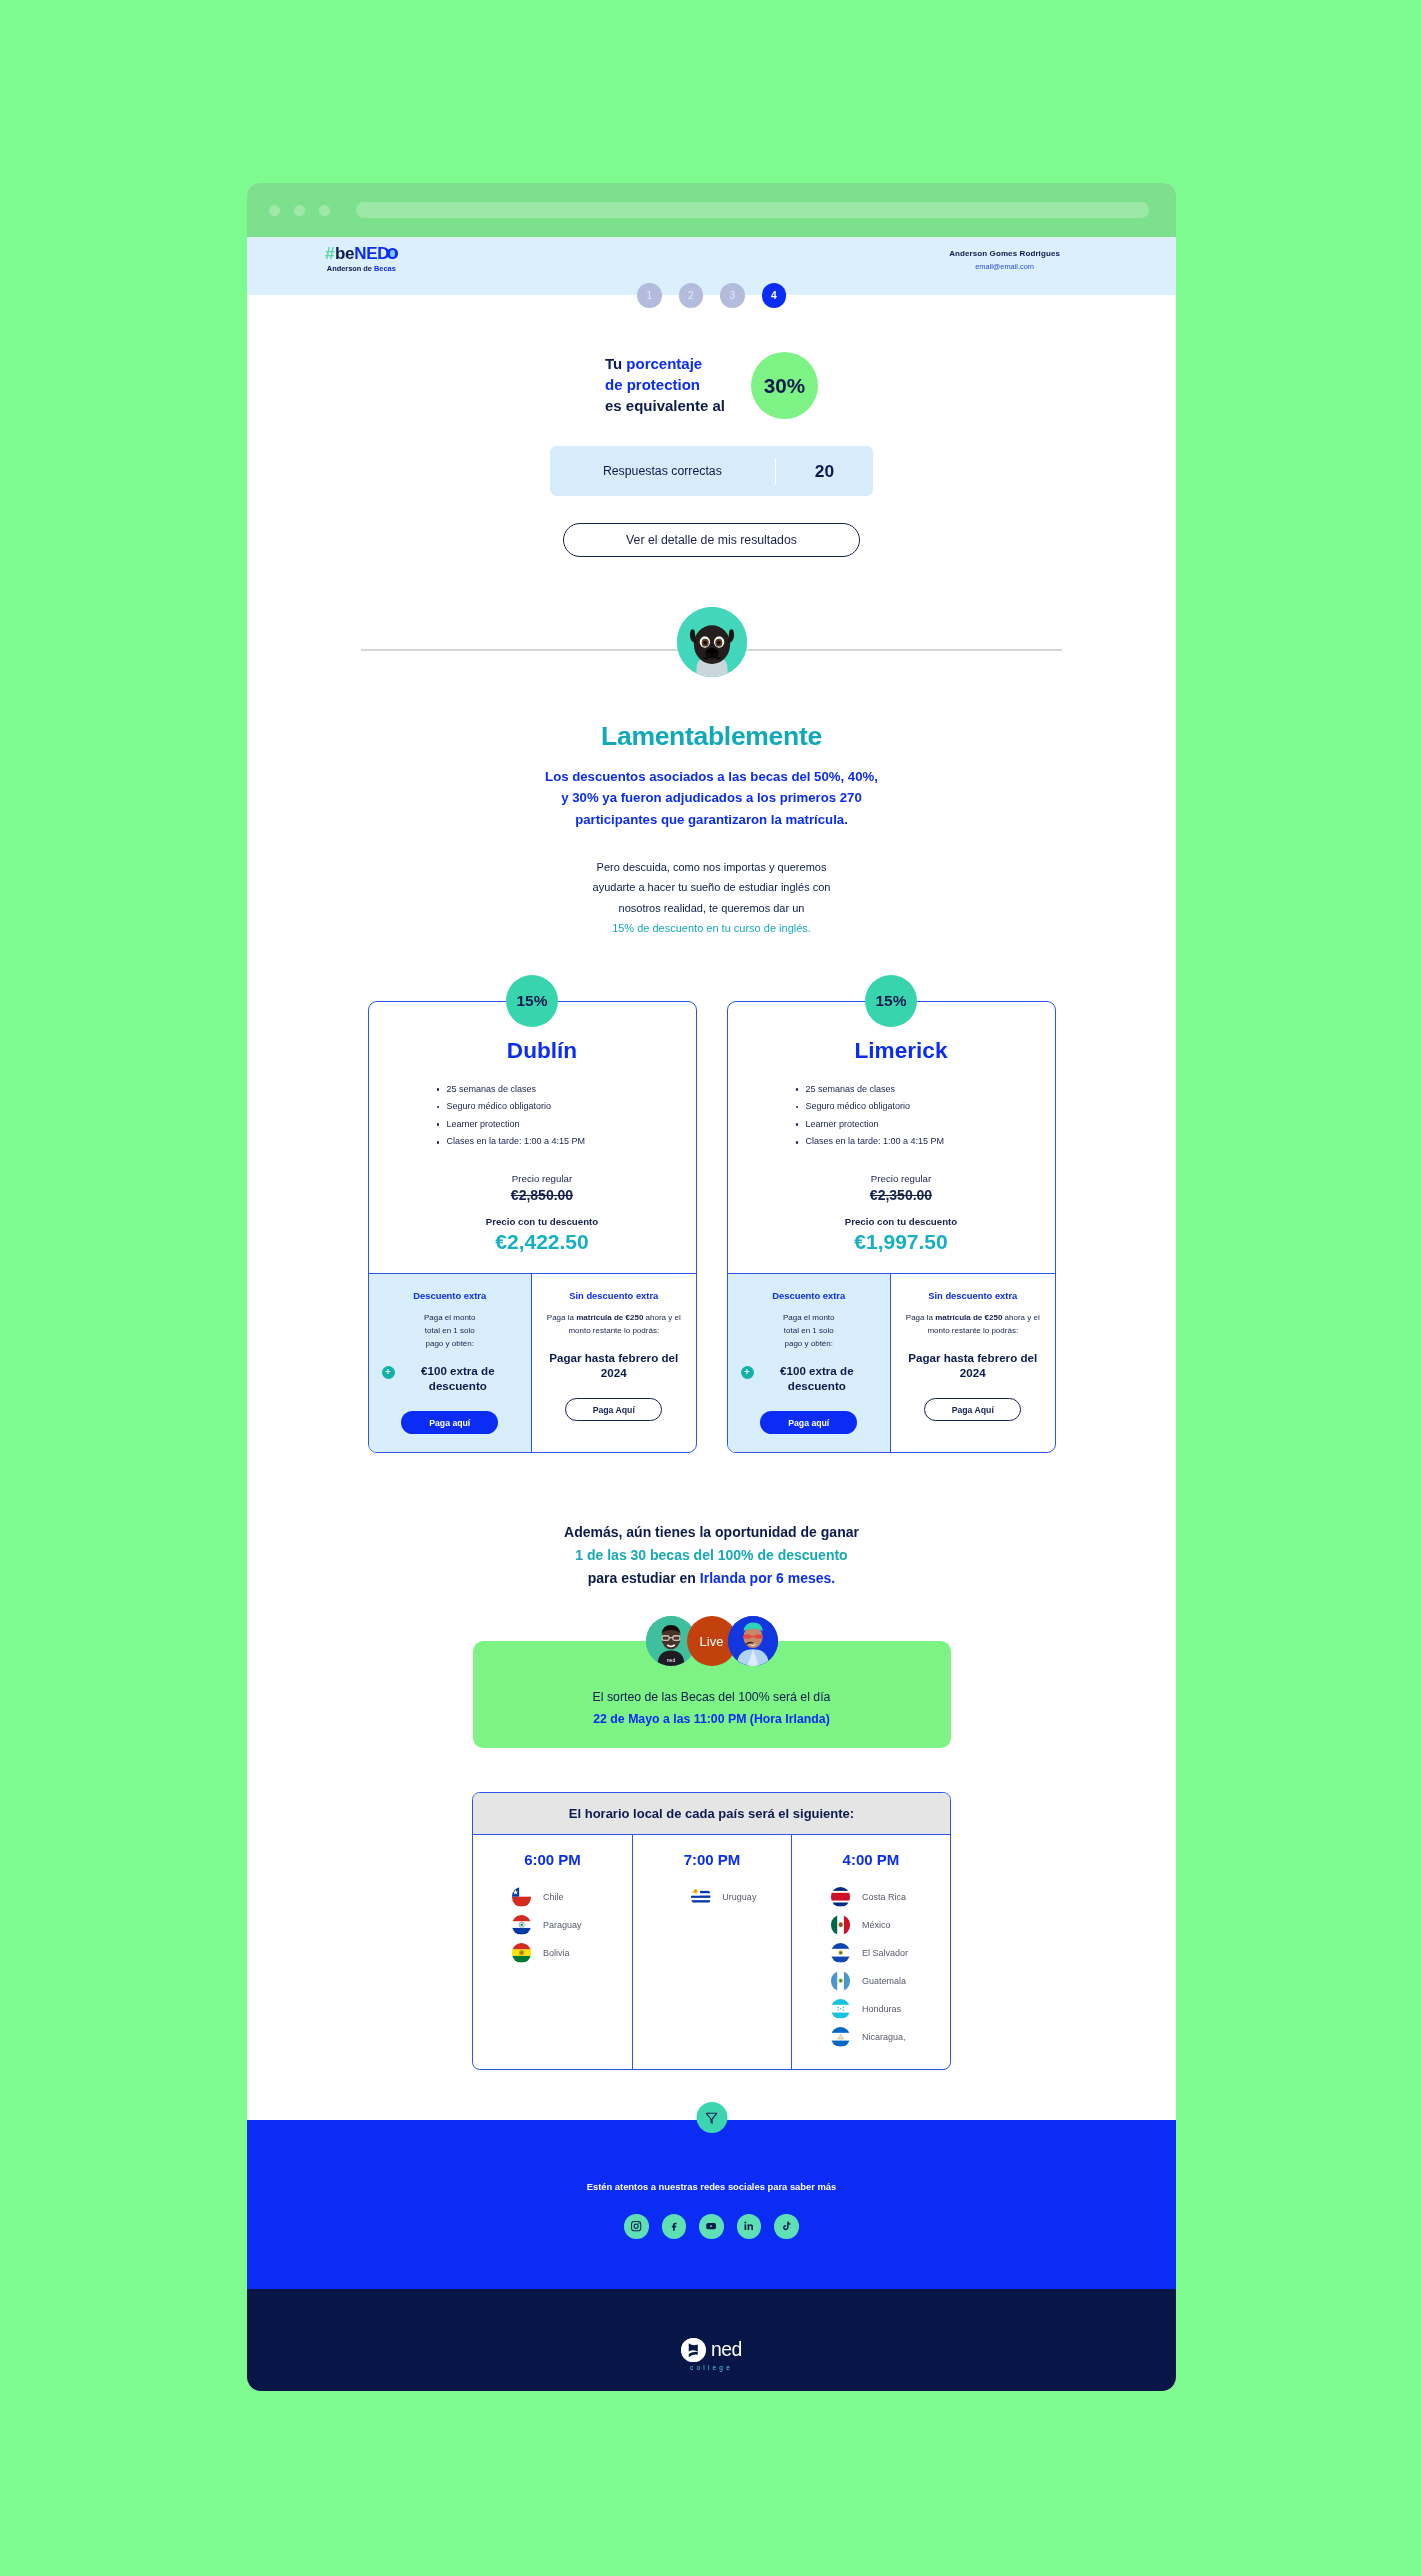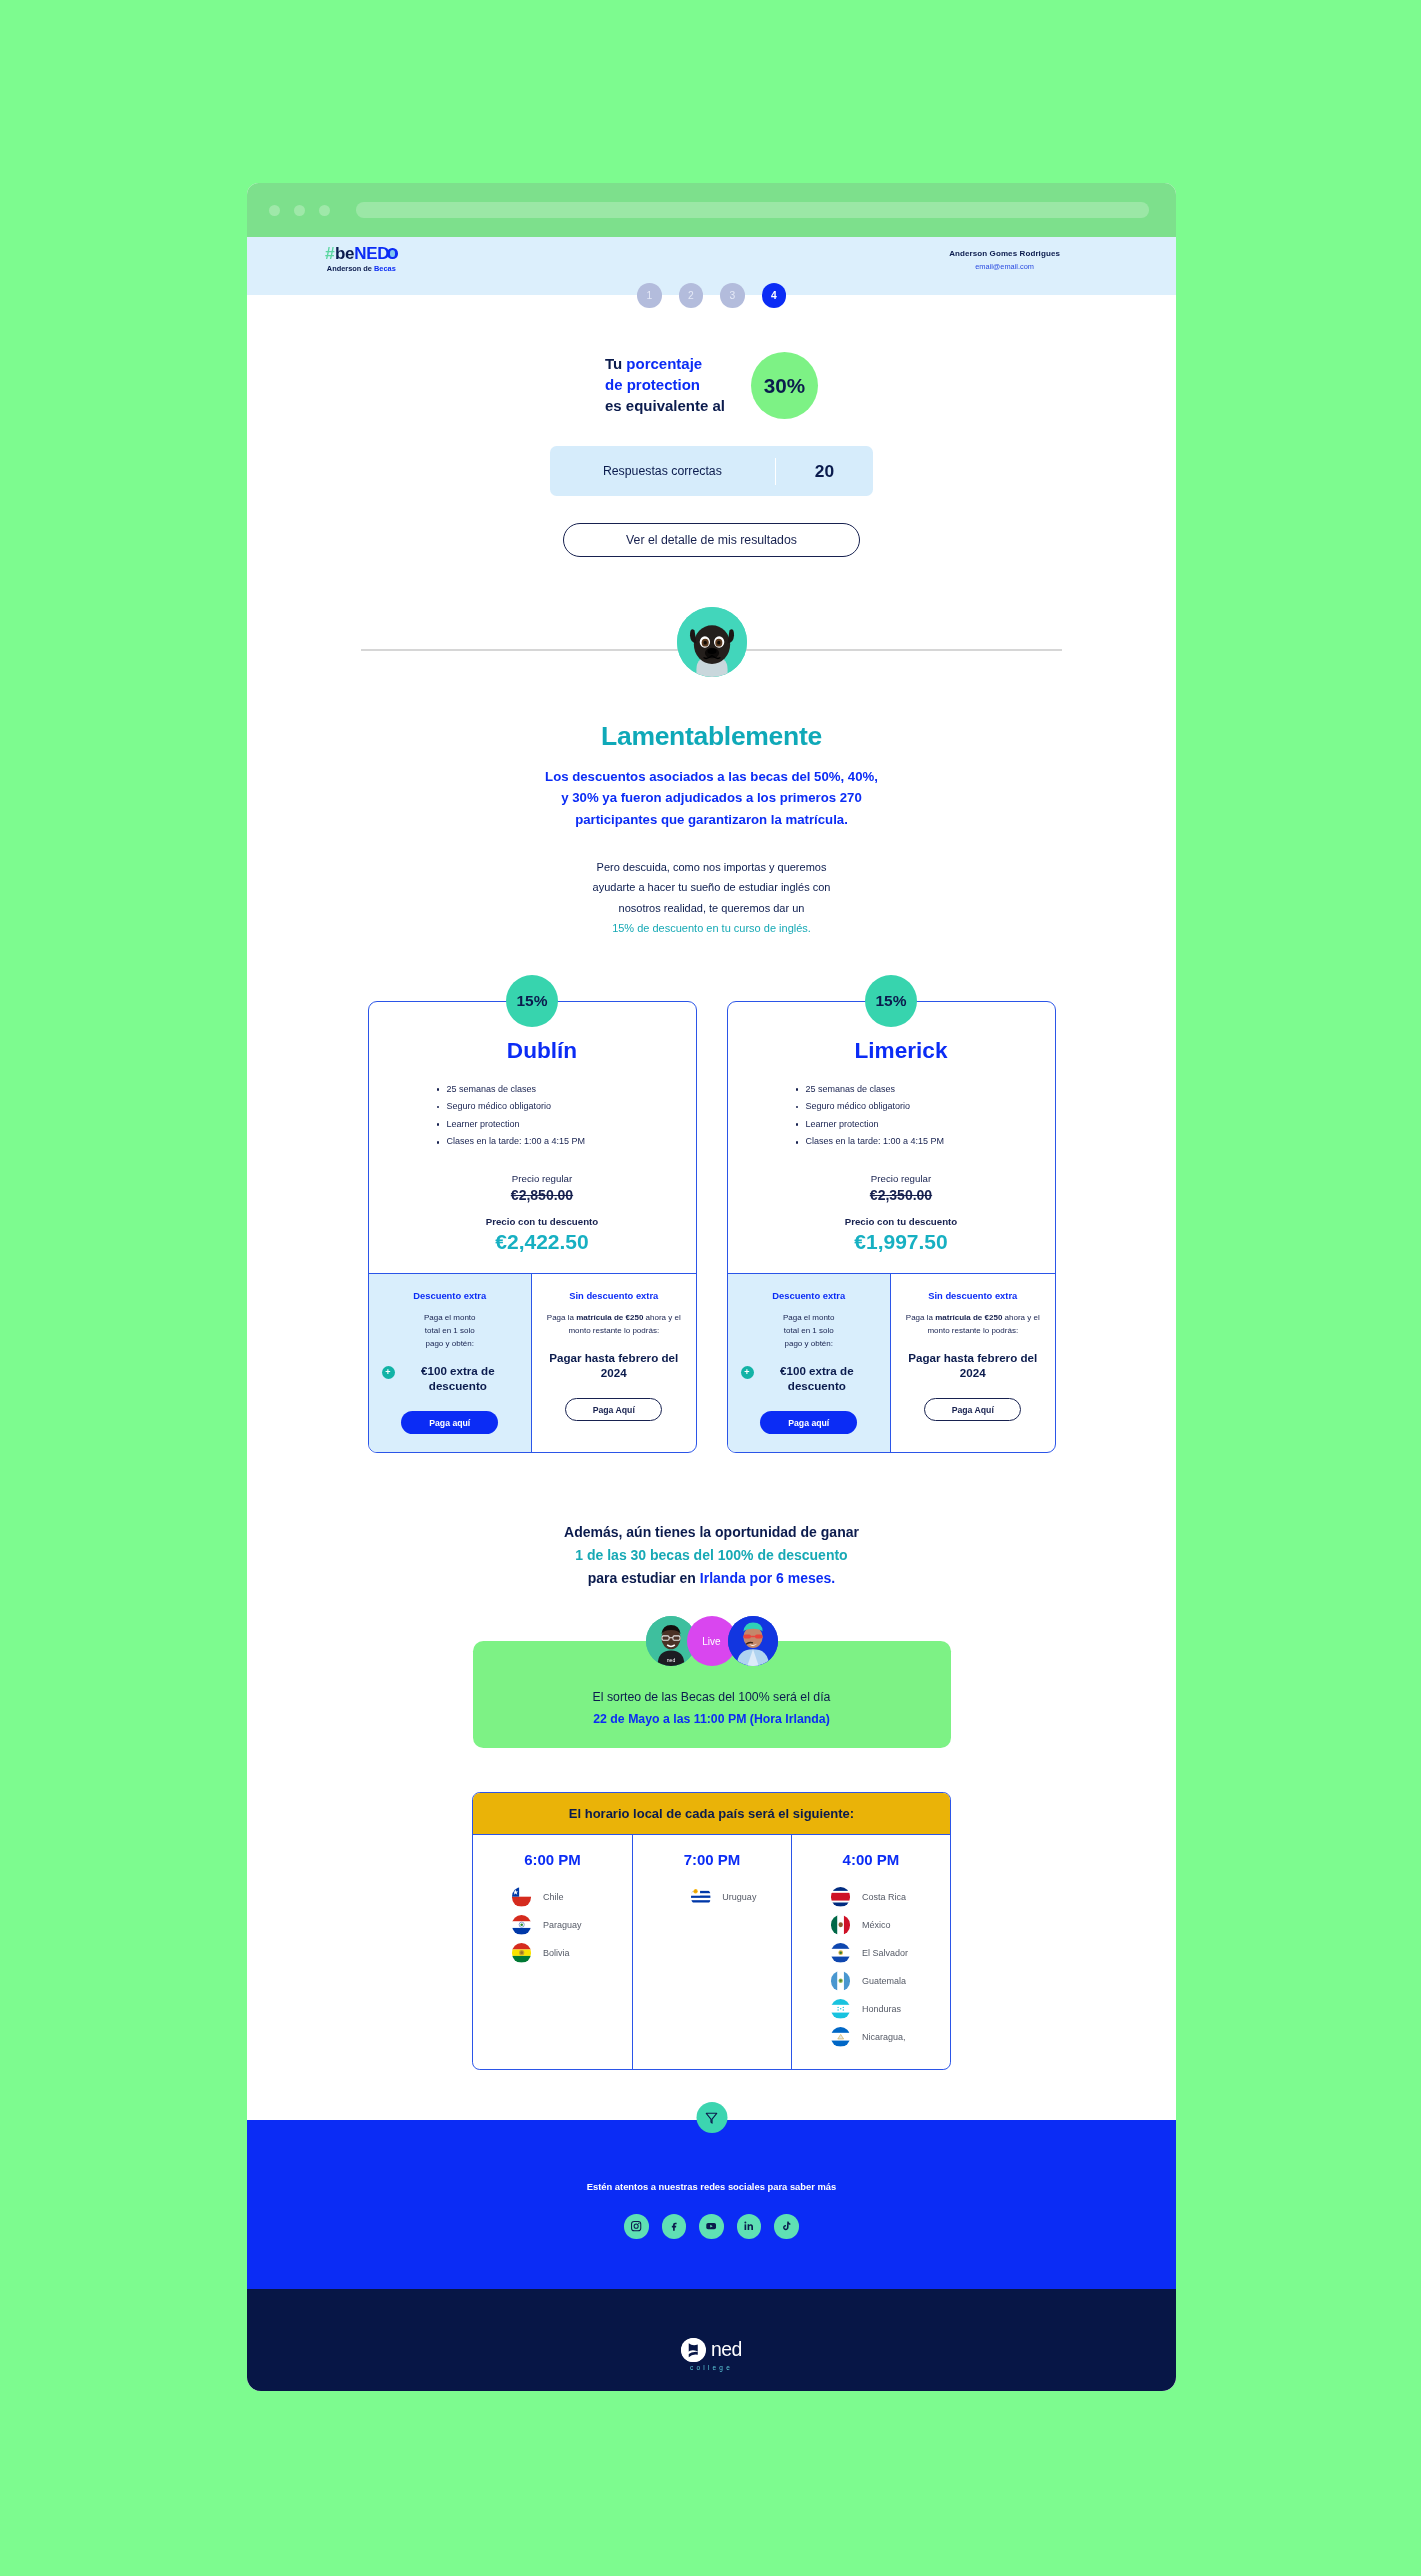--- a/index.html
+++ b/index.html
@@ -350,23 +350,23 @@
   }
   .av {
     width: 50px; height: 50px;
     border-radius: 50%;
     overflow: hidden;
     margin-left: -9px;
   }
   .av:first-child { margin-left: 0; }
   .av.teal { background: #3EBF9E; }
   .av.red {
-    background: #d946ef;
+    background: #c2410c;
     display: flex; align-items: center; justify-content: center;
-    color: #ffffff; font-size: 10px;
+    color: #ffffff; font-size: 13px;
   }
   .av.blue { background: #1236E0; }
   .live-banner {
     position: absolute;
     left: 50%; top: 24.5px;
     transform: translateX(-50%);
     width: 478px;
     height: 107px;
     border-radius: 10.3px;
     background: #7DF285;
@@ -381,21 +381,21 @@
 
   
   .tt {
     width: 479px;
     margin: 43px auto 0;
     border: 1.3px solid #2B55E8;
     border-radius: 7.8px;
     overflow: hidden;
   }
   .tt-head {
-    background: #eab308;
+    background: #e5e5e5;
     text-align: center;
     padding: 13px 12px;
     font-size: 13px;
     font-weight: bold;
     color: #0B1B4D;
     border-bottom: 1.3px solid #2B55E8;
   }
   .tt-cols { display: flex; min-height: 234px; }
   .tt-col { width: 33.333%; padding: 15.5px 0 0; }
   .tt-col + .tt-col { border-left: 1.3px solid #2B55E8; }

